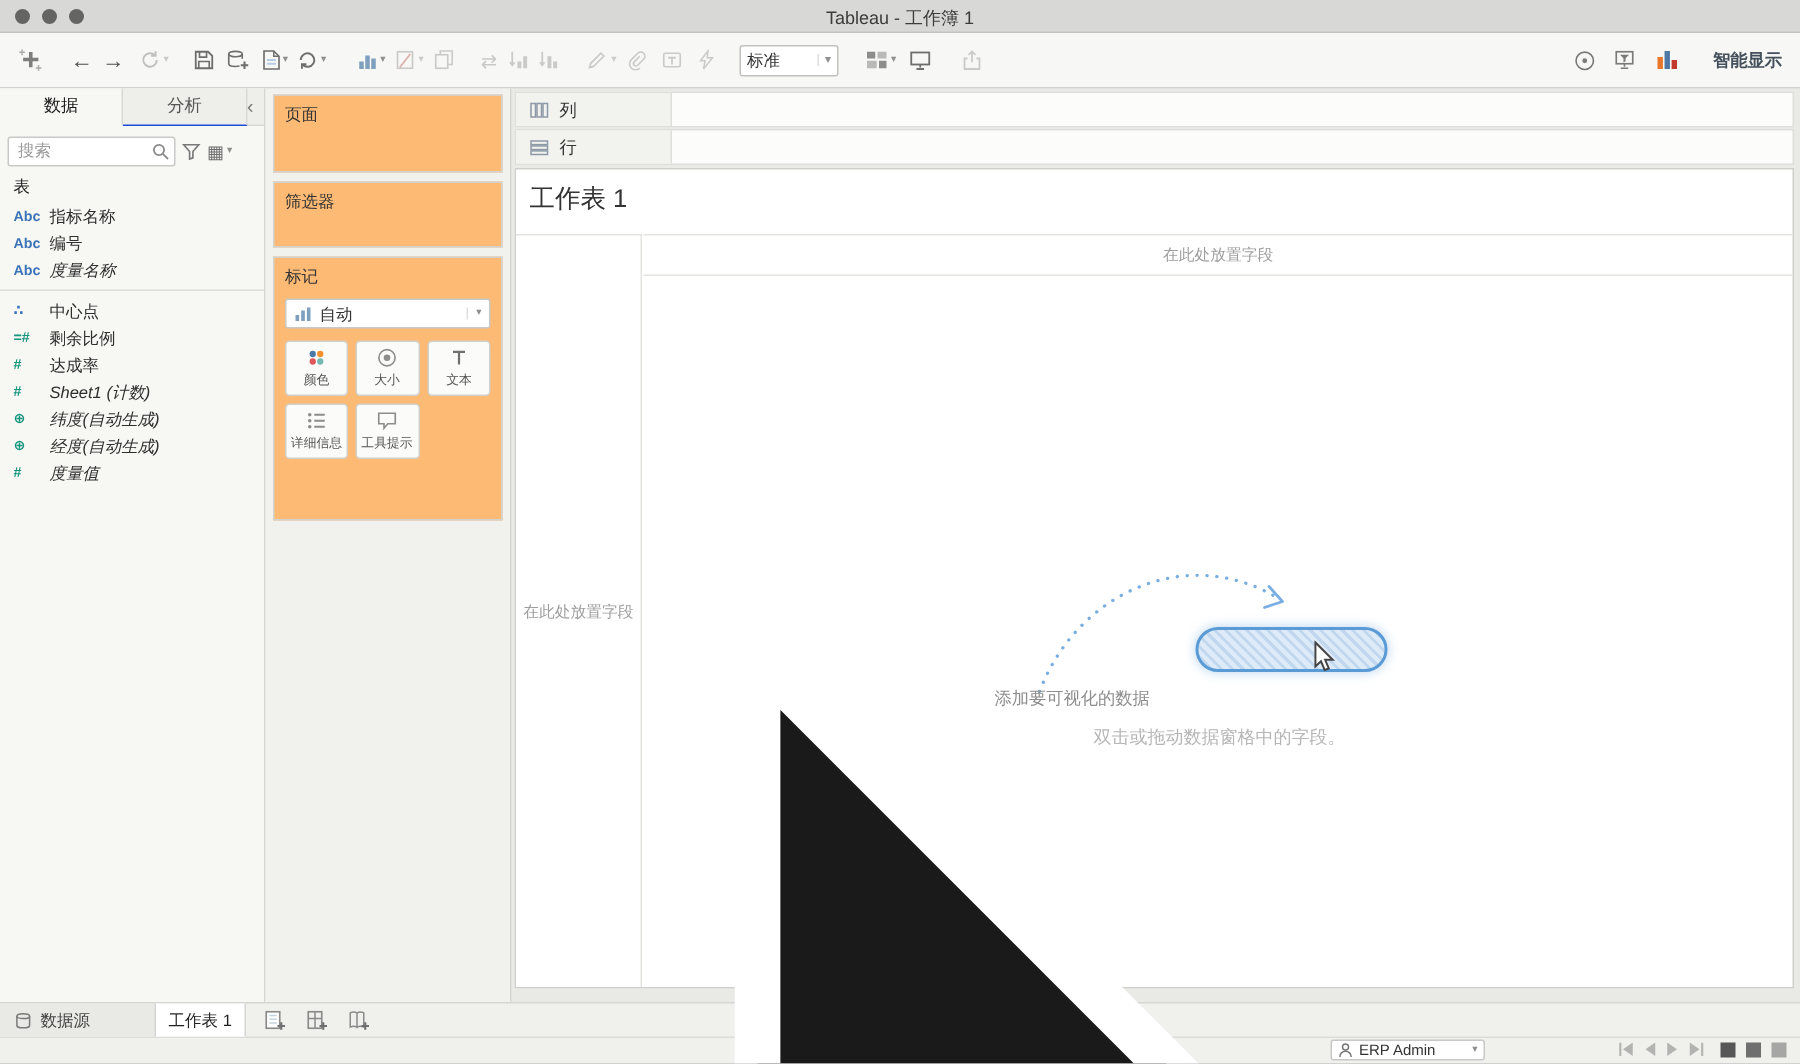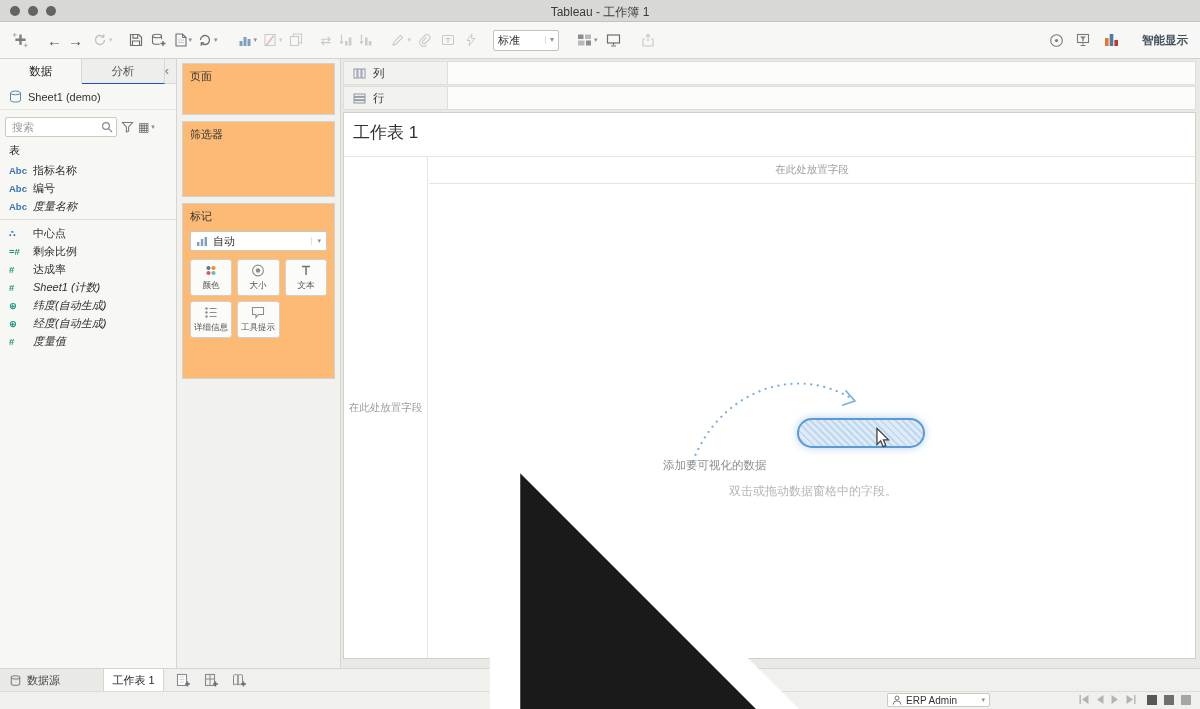--- a/index.html
+++ b/index.html
@@ -45,21 +45,21 @@
   .ficon.blue { color:#3b74b8; }
   .ficon.green { color:#12967c; }
   .flabel { color:#2e2e2e; white-space:nowrap; }
   .ital .flabel { font-style:italic; }
   .fdivider { height:1px; background:#dcdcd9; margin:4px 0; }
 
   
   .cardspane { position:absolute; left:177px; top:59px; width:164px; height:609px; background:#f1f1ee; border-right:1px solid #d5d5d3; padding:4px 5px; }
   .card { border:1px solid #d2d2cf; background:#fdba74; margin-bottom:6px; padding:5px 7px; }
   .card.pages { height:52px; }
-  .card.filters { height:76px; }
+  .card.filters { height:44px; }
   .card.marks { height:176px; }
   .card-title { font-size:11px; color:#333; }
   .marktype { margin-top:7px; height:20px; background:#fff; border:1px solid #c8c8c6; border-radius:2px; display:flex; align-items:center; gap:5px; padding:0 5px; font-size:11px; color:#333; }
   .marktype .caret { margin-left:auto; border-left:1px solid #e0e0de; padding-left:5px; }
   .markbtns { margin-top:8px; display:grid; grid-template-columns:repeat(3,1fr); gap:5px; }
   .mbtn { height:37px; background:#fbfbf9; border:1px solid #d0d0cd; border-radius:3px; display:flex; flex-direction:column; align-items:center; justify-content:center; gap:2px; font-size:9px; color:#555; }
   .mbtn span.mlabel { transform:scale(.95); white-space:nowrap; }
 
   
   .main { position:absolute; left:343px; top:59px; width:853px; height:609px; }
@@ -267,27 +267,20 @@
       <span>智能显示</span>
     </div>
   </div>
 
   <div class="sidebar">
     <div class="side-tabs">
       <div class="side-tab active">数据</div>
       <div class="side-tab">分析</div>
       <div class="side-collapse">‹</div>
     </div>
-    <div class="ds-row">
-      <svg width="13" height="13" viewBox="0 0 13 13">
-          <ellipse cx="6.5" cy="2.9" rx="5" ry="1.9" fill="#eef3f8" stroke="#5f87ad" stroke-width="1"></ellipse>
-          <path d="M1.5 2.9v7.3c0 1 2.2 1.9 5 1.9s5-.9 5-1.9V2.9" fill="none" stroke="#5f87ad" stroke-width="1"></path>
-        </svg>
-      <span>Sheet1 (demo)</span>
-    </div>
     <div class="search-row">
       <div class="search-box">
         <input placeholder="搜索" style="">
         <svg width="12" height="12" viewBox="0 0 12 12">
             <circle cx="5" cy="5" r="3.4" fill="none" stroke="#8a8a8a" stroke-width="1.2"></circle>
             <path d="M7.6 7.6 11 11" stroke="#8a8a8a" stroke-width="1.2"></path>
           </svg>
       </div>
       <svg width="13" height="12" viewBox="0 0 13 12">
           <path d="M1.5 1.5h10L7.6 6v4.2L5.4 11V6z" fill="none" stroke="#7a7a7a" stroke-width="1.1"></path>

